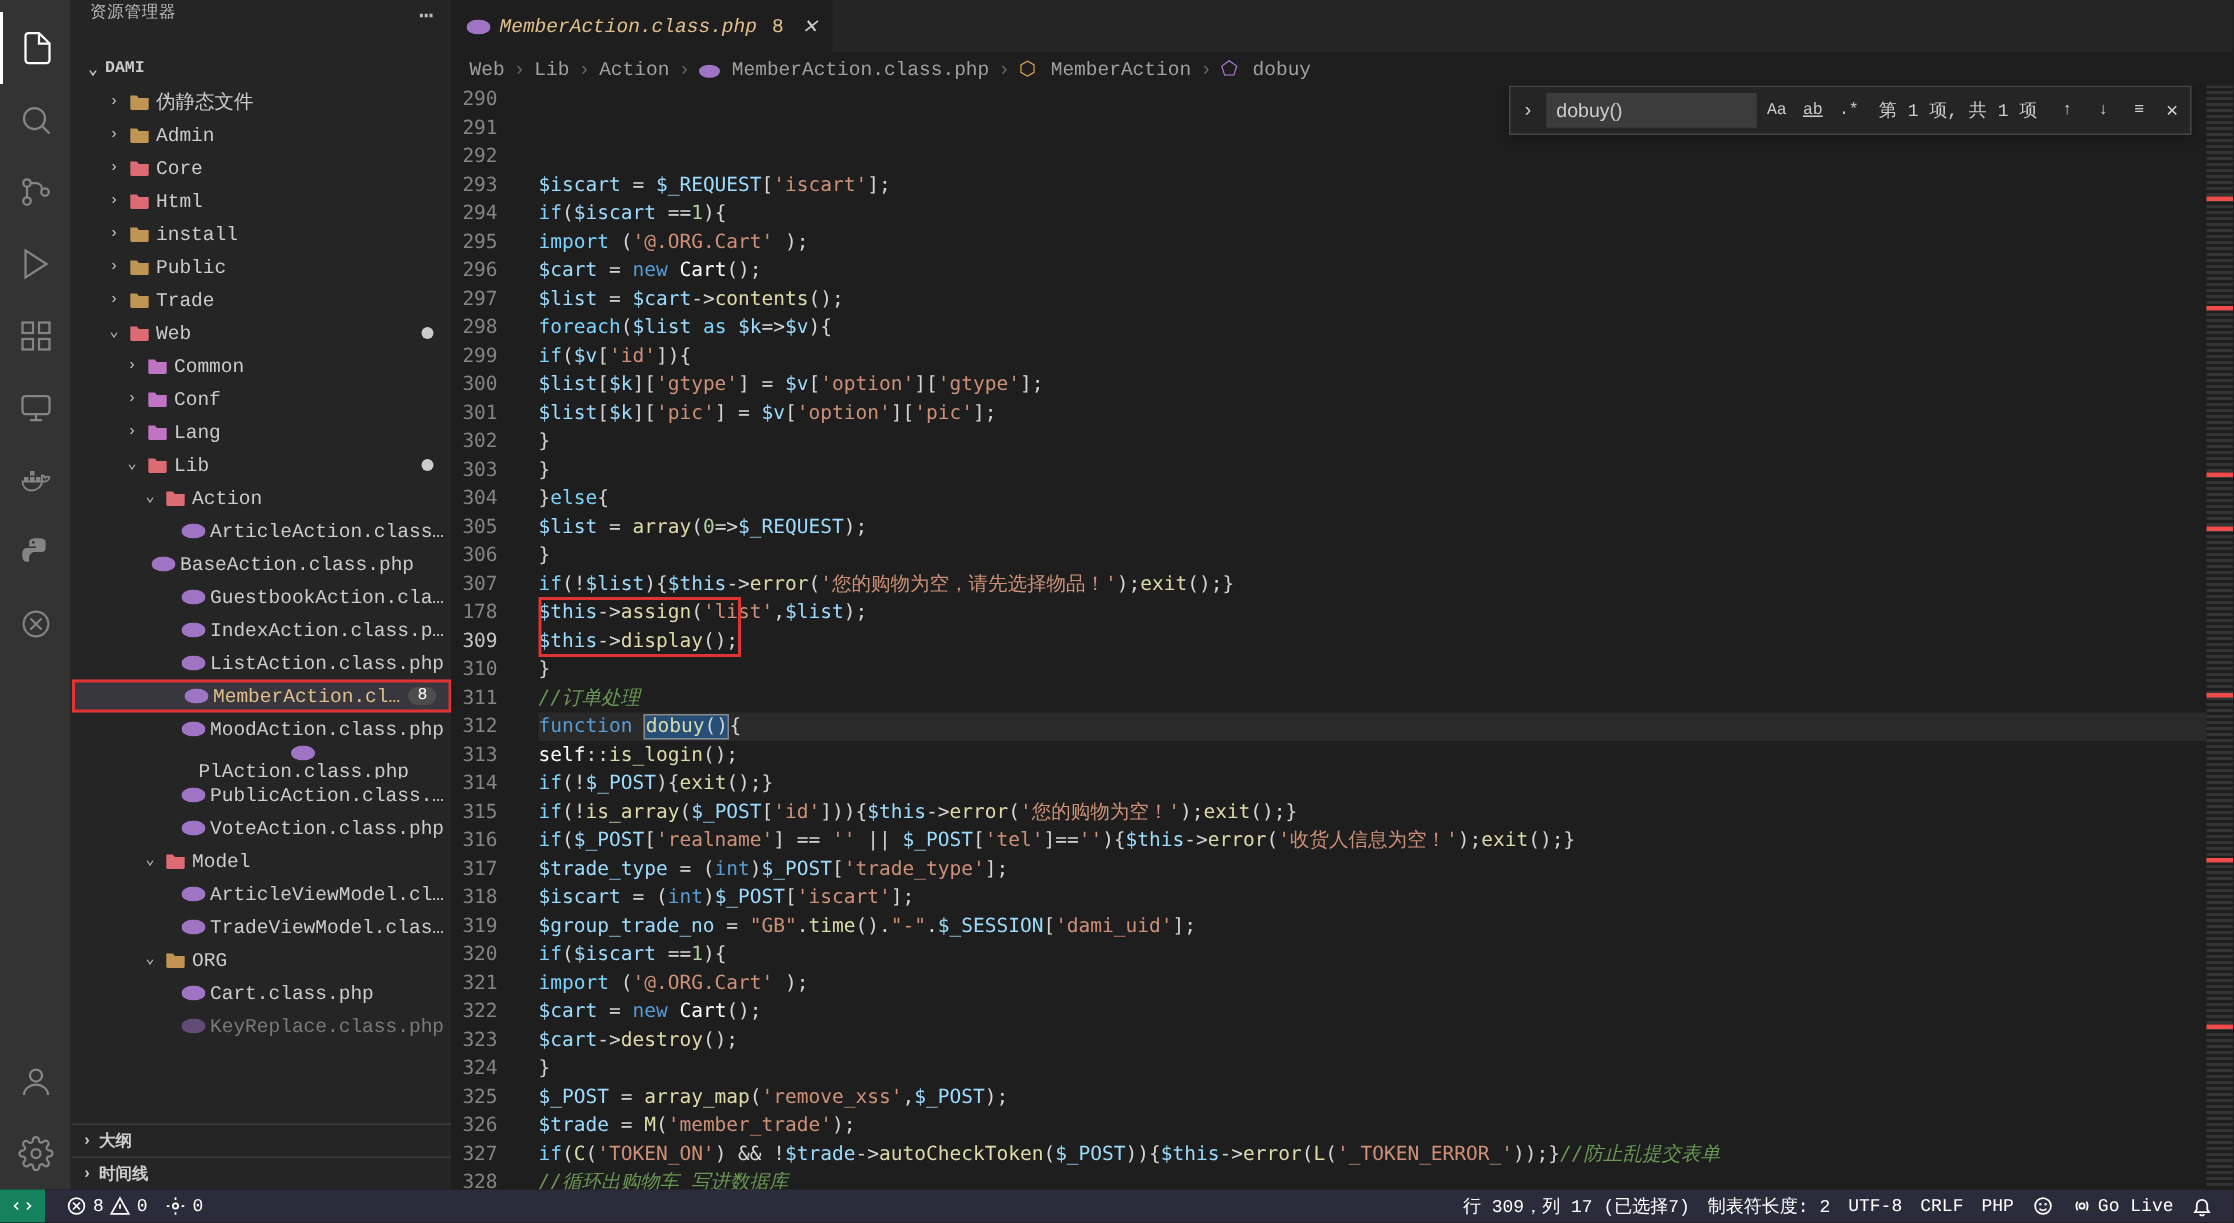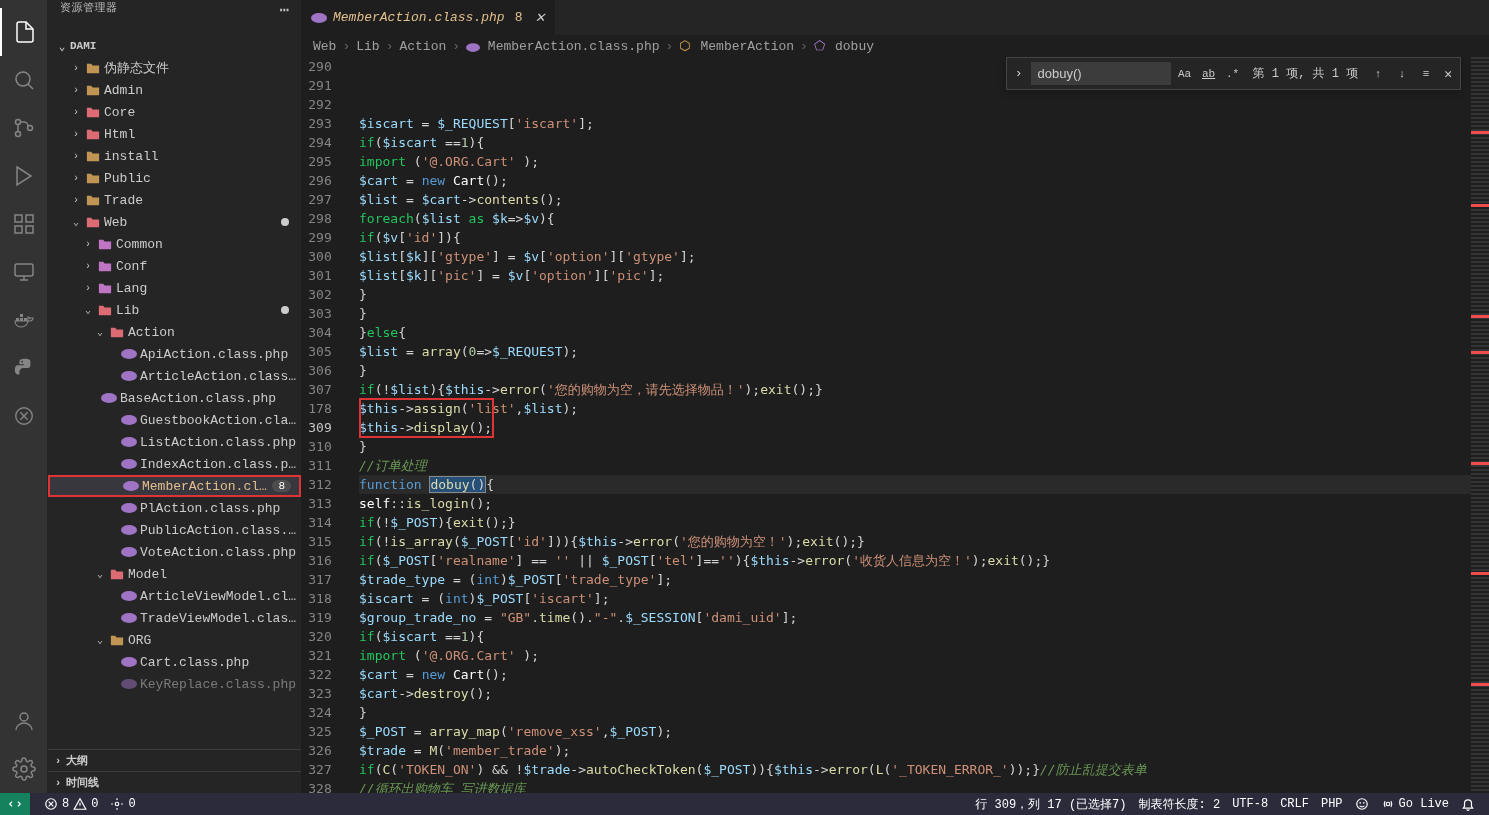--- a/index.html
+++ b/index.html
@@ -160,21 +160,21 @@
   font-family: Consolas, monospace;
   font-size: 13px;
   line-height: 19px;
   white-space: pre;
   color: #d4d4d4;
   position: relative;
 }
 .code .line { height: 19px; }
 .code .current-line { background: #2a2a2a; }
 .tok-var { color: #9cdcfe; }
-.tok-keyword { color: #22c55e; }
+.tok-keyword { color: #7dd3fc; }
 .tok-keyword2 { color: #569cd6; }
 .tok-string { color: #ce9178; }
 .tok-func { color: #dcdcaa; }
 .tok-num { color: #b5cea8; }
 .tok-comment { color: #6a9955; font-style: italic; }
 .tok-type { color: #ffffff; }
 .highlight-sel {
   background: #264f78;
   border: 1px solid #888;
 }
@@ -487,29 +487,20 @@
             </span>
             <span class="name">Action</span>
           </div>
           <div class="tree-item" style="padding-left: 56px;">
             <span class="chev"></span>
             <span class="ficon">
               <svg width="16" height="10" viewBox="0 0 16 10">
                 <ellipse cx="8" cy="5" rx="8" ry="5" fill="#a074c4"></ellipse>
               </svg>
             </span>
-            <span class="name">ApiAction.class.php</span>
-          </div>
-          <div class="tree-item" style="padding-left: 56px;">
-            <span class="chev"></span>
-            <span class="ficon">
-              <svg width="16" height="10" viewBox="0 0 16 10">
-                <ellipse cx="8" cy="5" rx="8" ry="5" fill="#a074c4"></ellipse>
-              </svg>
-            </span>
             <span class="name">ArticleAction.class.php</span>
           </div>
           <div class="tree-item" style="padding-left: 36px; justify-content: space-between;">
             <span class="chev"></span>
             <span class="ficon">
               <svg width="16" height="10" viewBox="0 0 16 10">
                 <ellipse cx="8" cy="5" rx="8" ry="5" fill="#a074c4"></ellipse>
               </svg>
             </span>
             <span class="name">BaseAction.class.php</span>
@@ -523,42 +514,51 @@
             </span>
             <span class="name">GuestbookAction.class.php</span>
           </div>
           <div class="tree-item" style="padding-left: 56px;">
             <span class="chev"></span>
             <span class="ficon">
               <svg width="16" height="10" viewBox="0 0 16 10">
                 <ellipse cx="8" cy="5" rx="8" ry="5" fill="#a074c4"></ellipse>
               </svg>
             </span>
+            <span class="name">IndexAction.class.php</span>
+          </div>
+          <div class="tree-item" style="padding-left: 56px;">
+            <span class="chev"></span>
+            <span class="ficon">
+              <svg width="16" height="10" viewBox="0 0 16 10">
+                <ellipse cx="8" cy="5" rx="8" ry="5" fill="#a074c4"></ellipse>
+              </svg>
+            </span>
             <span class="name">ListAction.class.php</span>
-          </div>
-          <div class="tree-item" style="padding-left: 56px;">
-            <span class="chev"></span>
-            <span class="ficon">
-              <svg width="16" height="10" viewBox="0 0 16 10">
-                <ellipse cx="8" cy="5" rx="8" ry="5" fill="#a074c4"></ellipse>
-              </svg>
-            </span>
-            <span class="name">IndexAction.class.php</span>
           </div>
           <div class="tree-item highlighted" style="padding-left: 56px;">
             <span class="chev"></span>
             <span class="ficon">
               <svg width="16" height="10" viewBox="0 0 16 10">
                 <ellipse cx="8" cy="5" rx="8" ry="5" fill="#a074c4"></ellipse>
               </svg>
             </span>
             <span class="name" style="color: rgb(226, 192, 141);">MemberAction.class.php</span>
             <span class="badge">8</span>
           </div>
           <div class="tree-item" style="padding-left: 56px;">
+            <span class="chev"></span>
+            <span class="ficon">
+              <svg width="16" height="10" viewBox="0 0 16 10">
+                <ellipse cx="8" cy="5" rx="8" ry="5" fill="#a074c4"></ellipse>
+              </svg>
+            </span>
+            <span class="name">MoodAction.class.php</span>
+          </div>
+          <div class="tree-item" style="padding-left: 56px; flex-direction: column;">
             <span class="chev"></span>
             <span class="ficon">
               <svg width="16" height="10" viewBox="0 0 16 10">
                 <ellipse cx="8" cy="5" rx="8" ry="5" fill="#a074c4"></ellipse>
               </svg>
             </span>
             <span class="name">PlAction.class.php</span>
           </div>
           <div class="tree-item" style="padding-left: 56px;">
             <span class="chev"></span>

